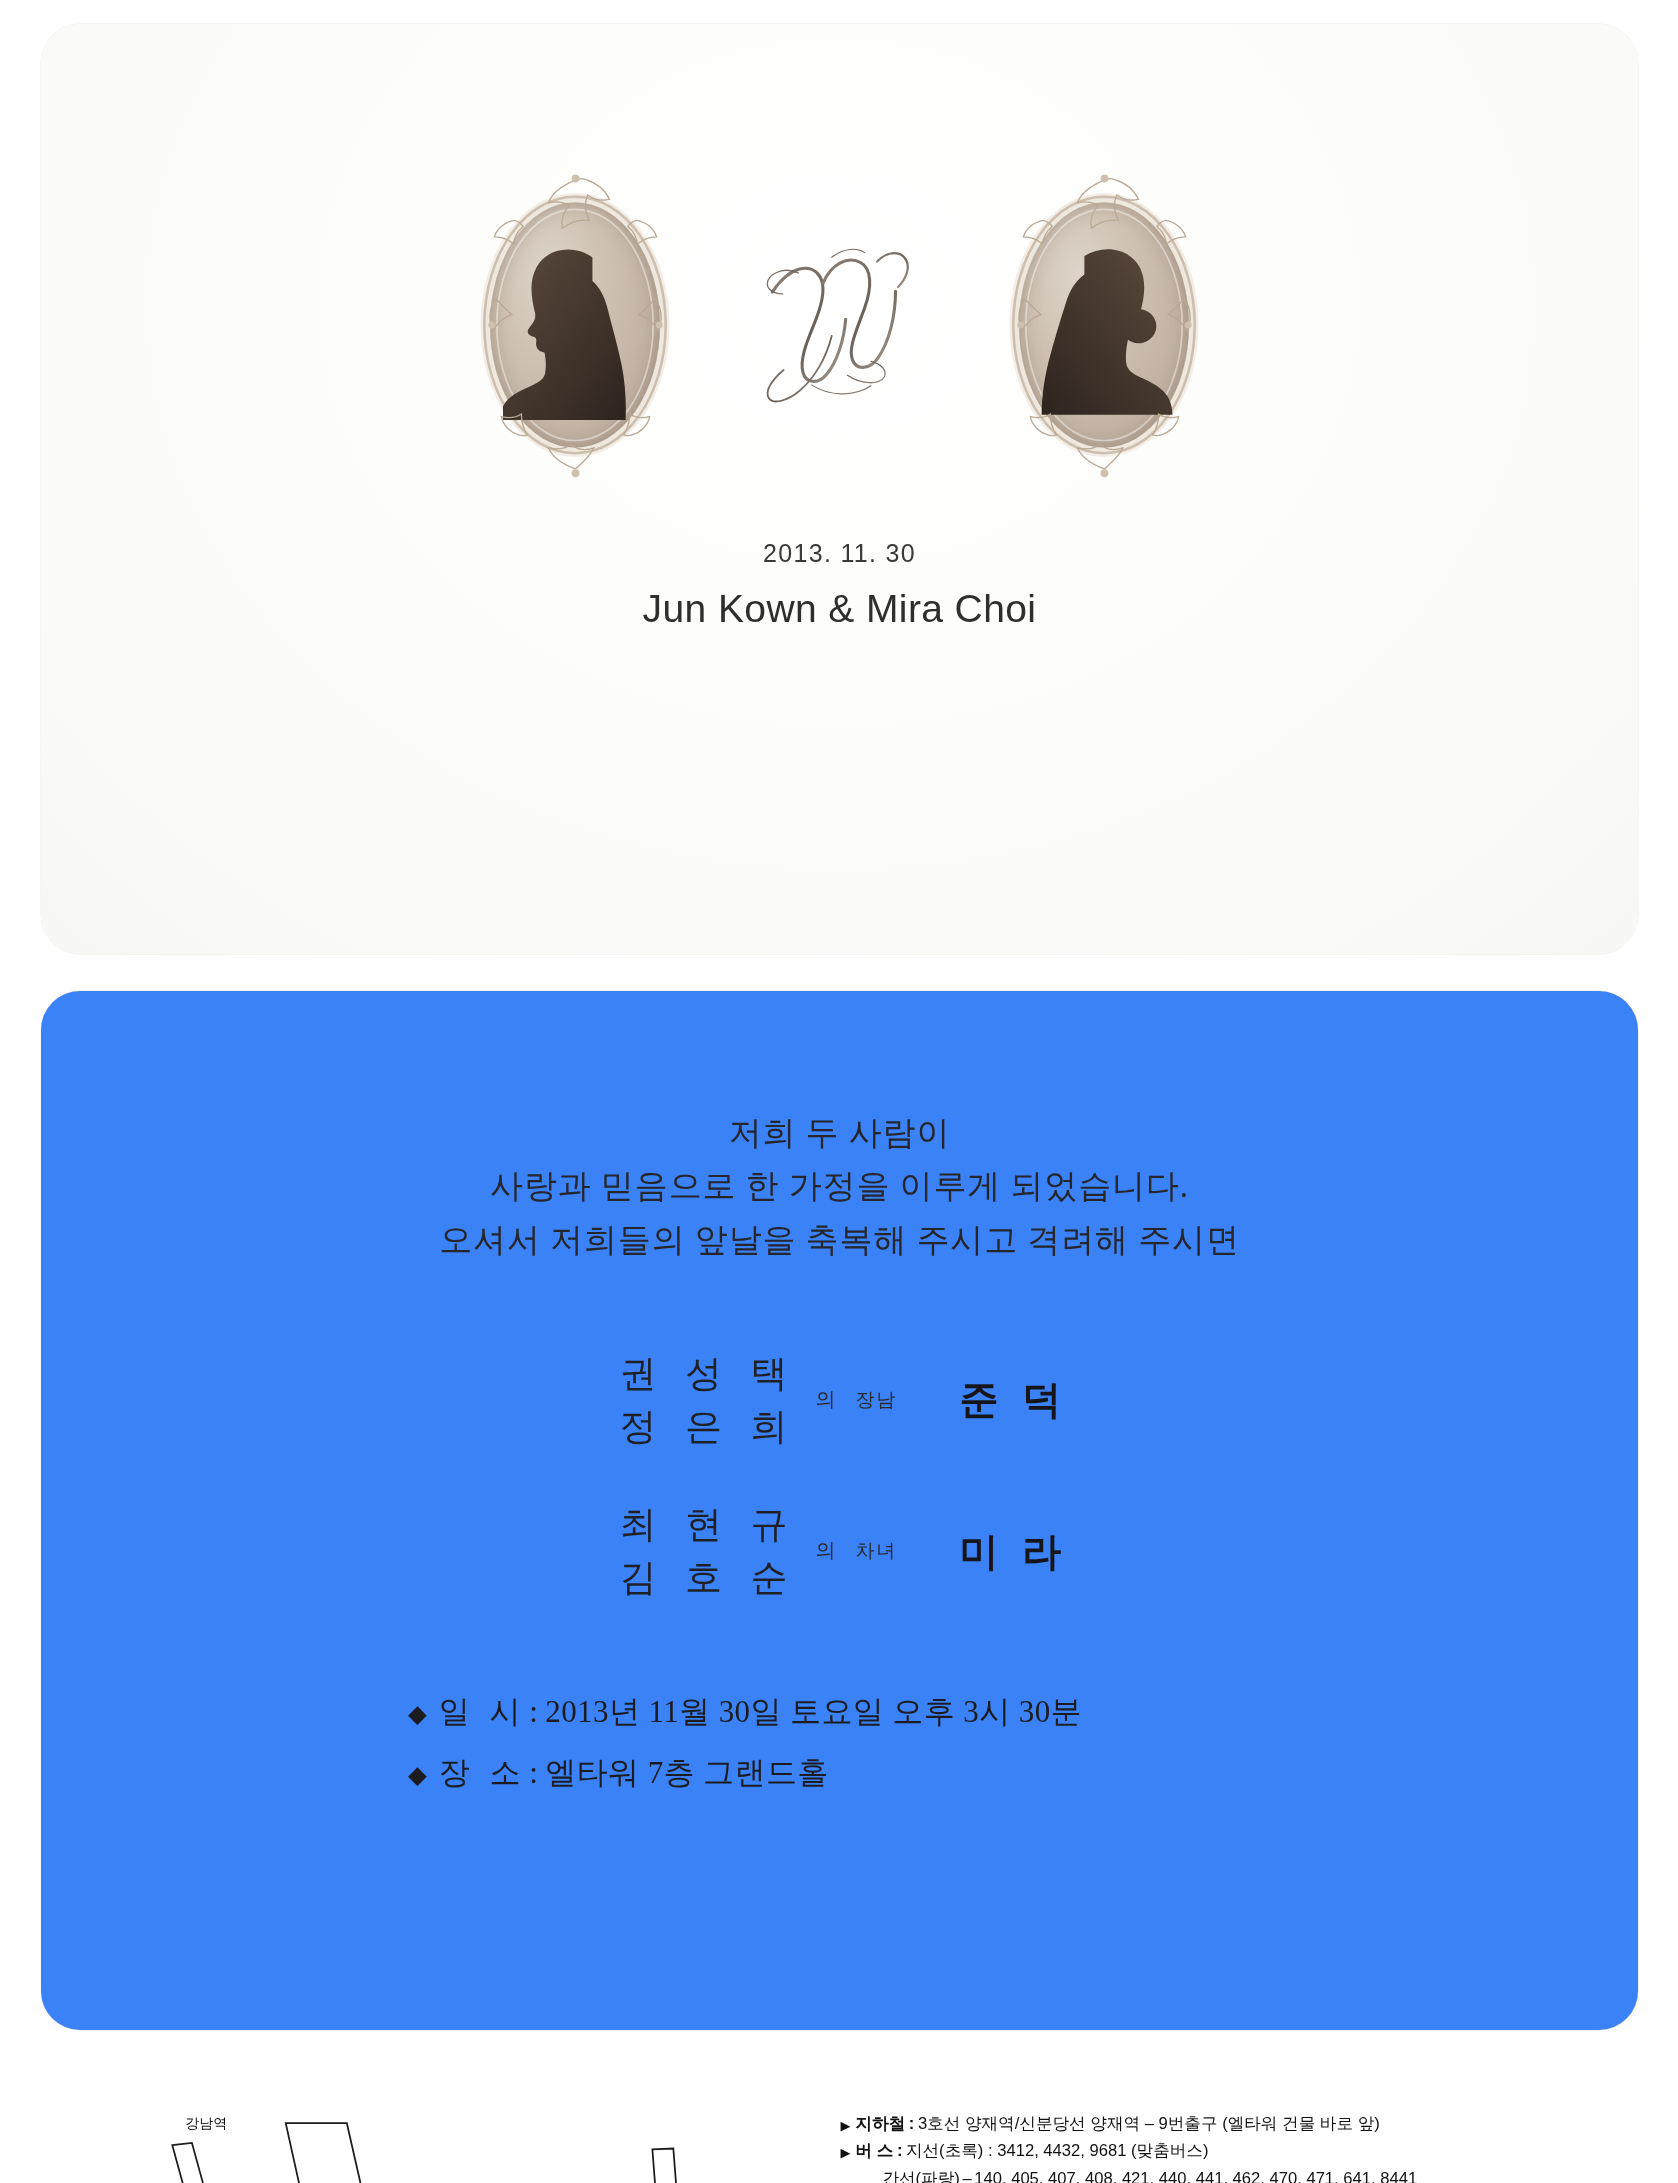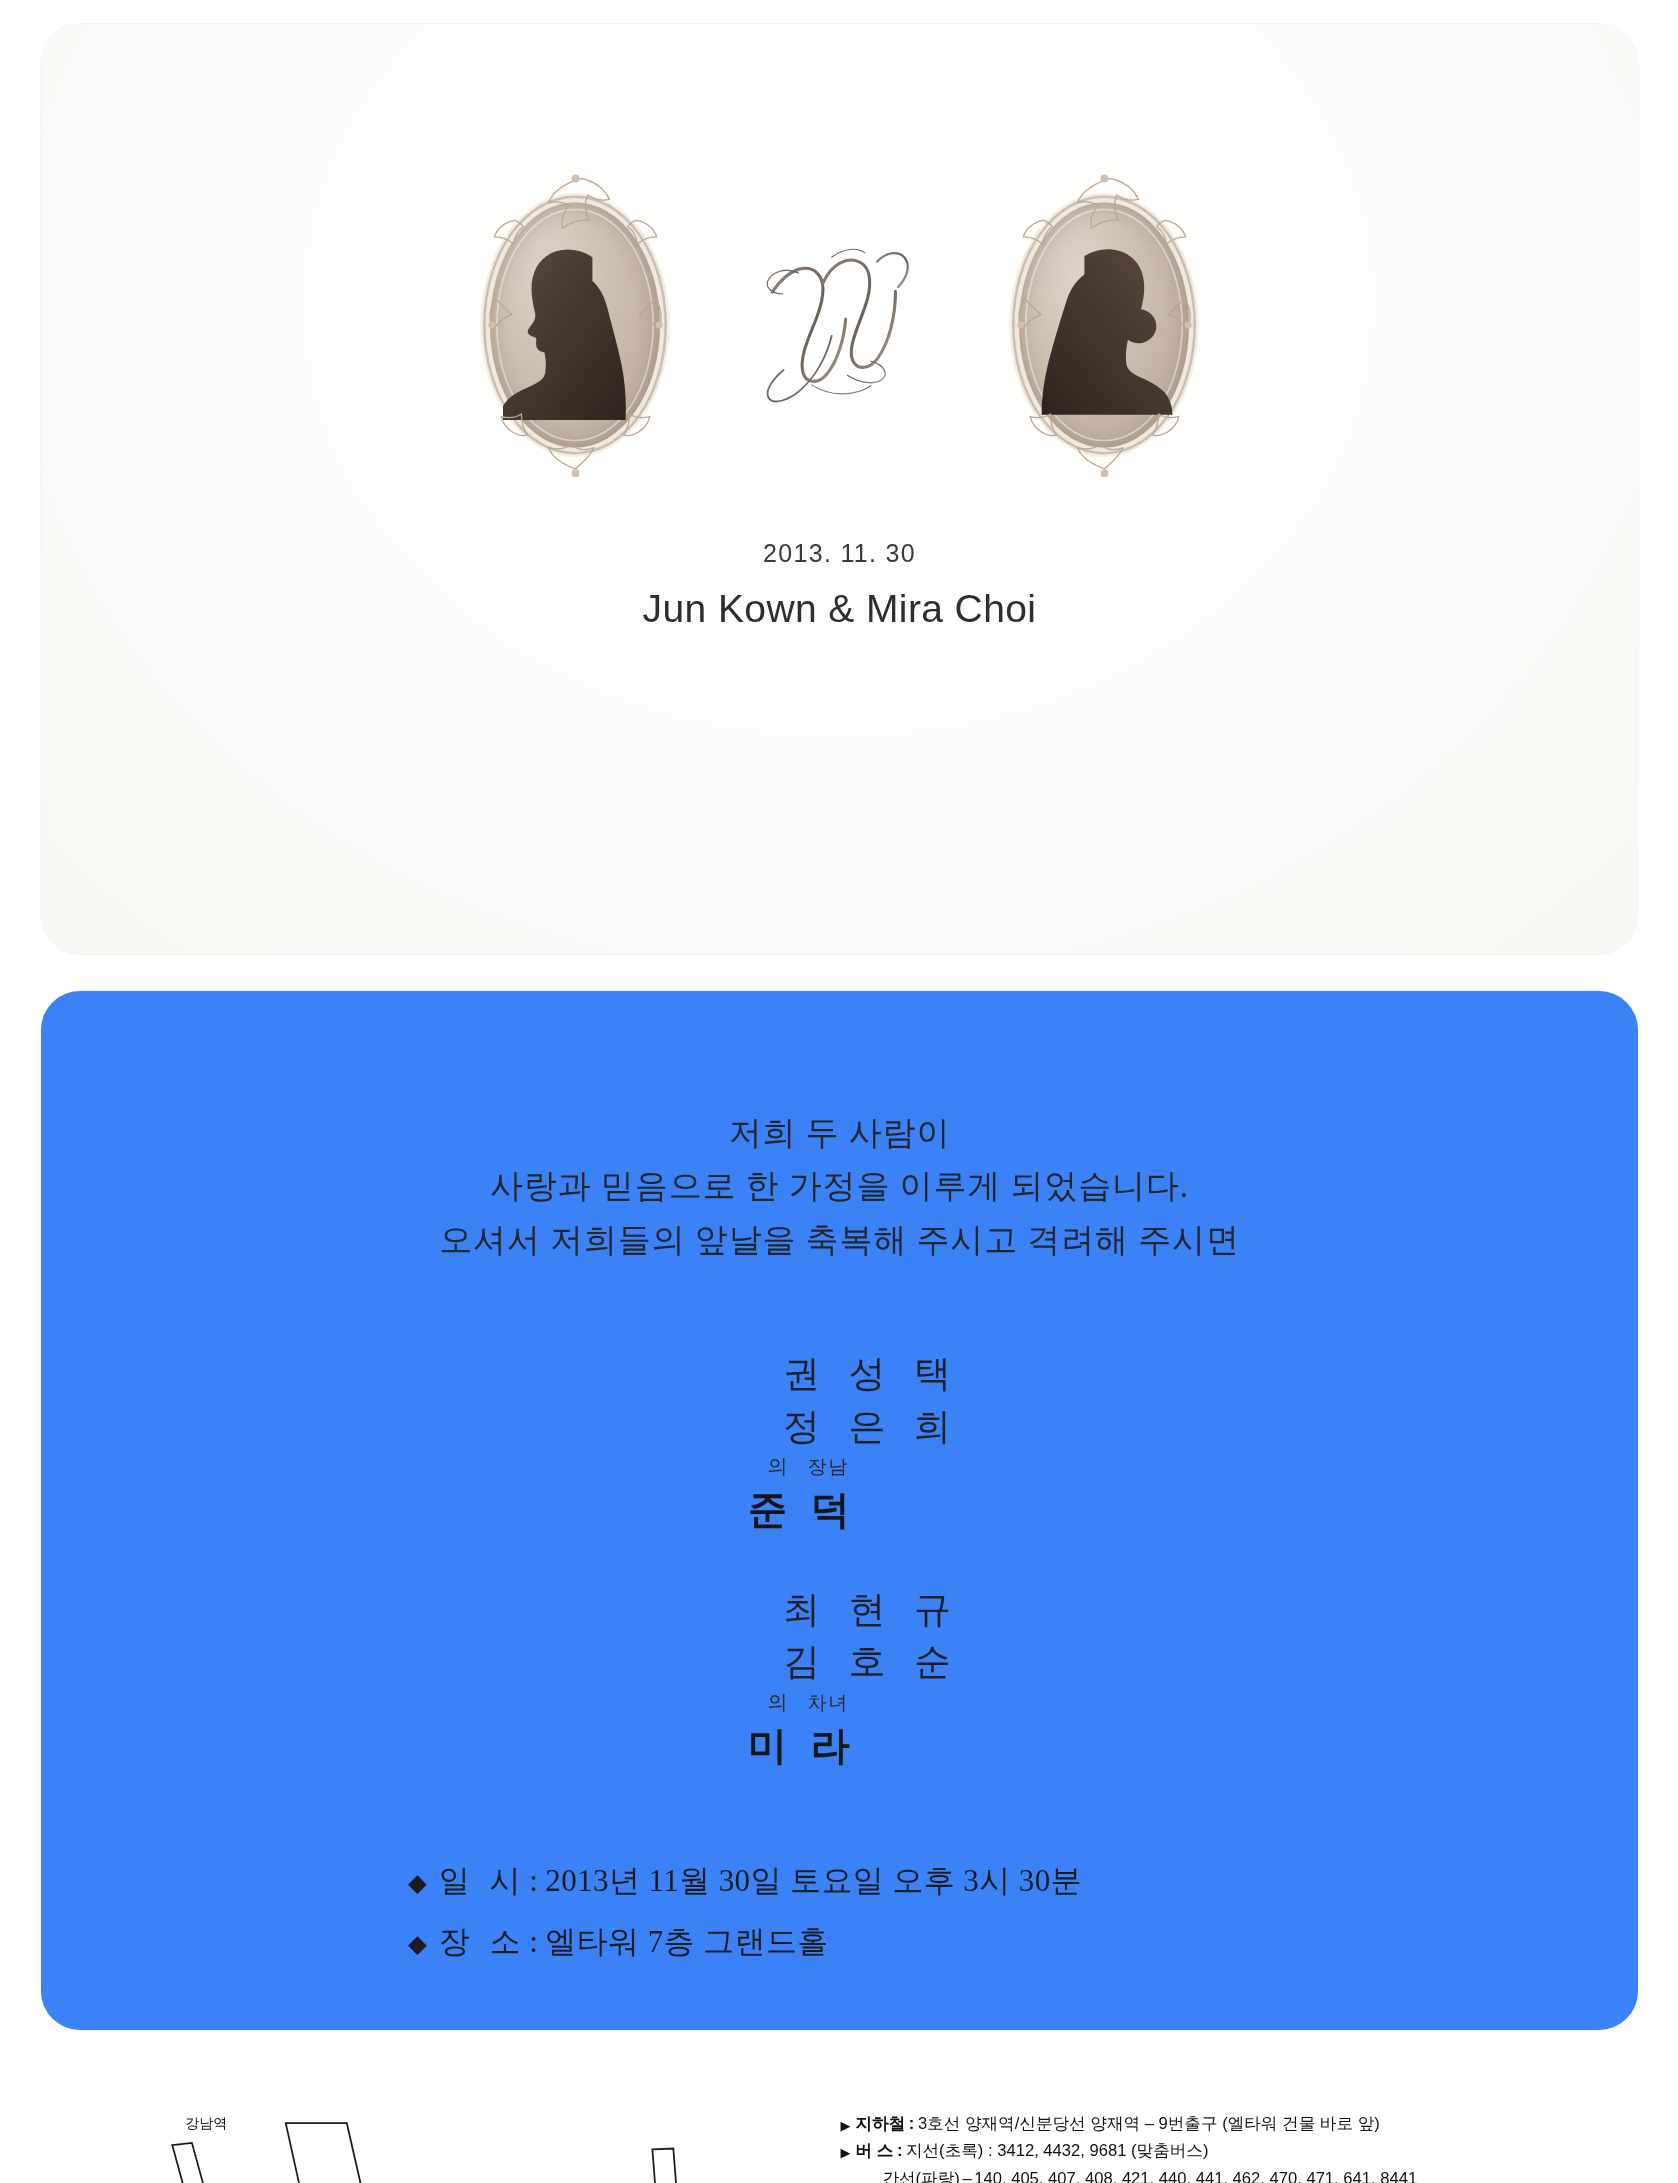--- a/index.html
+++ b/index.html
@@ -155,21 +155,20 @@
     display: flex;
     flex-direction: column;
     align-items: center;
     gap: 46px;
   }
   .parent-group {
     display: flex;
     align-items: center;
     justify-content: center;
     width: 751px;
-    flex-direction: column;
   }
   .parent-names {
     width: 279px;
     text-align: left;
     font-family: "Liberation Serif", serif;
     font-size: 37px;
     line-height: 1.42;
     letter-spacing: 9.6px;
     color: #1f1f24;
     padding-left: 83px;

